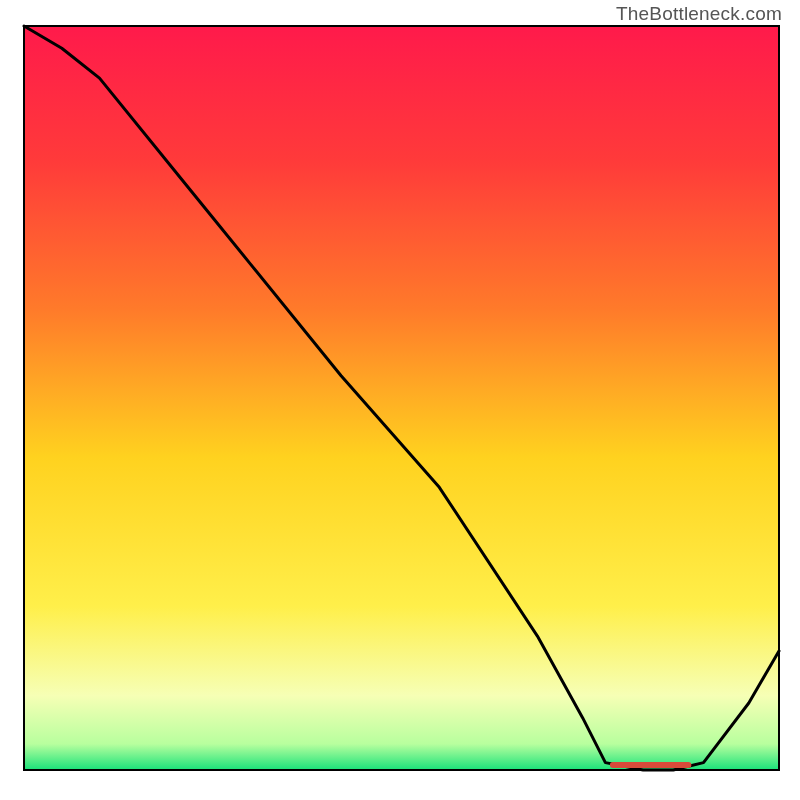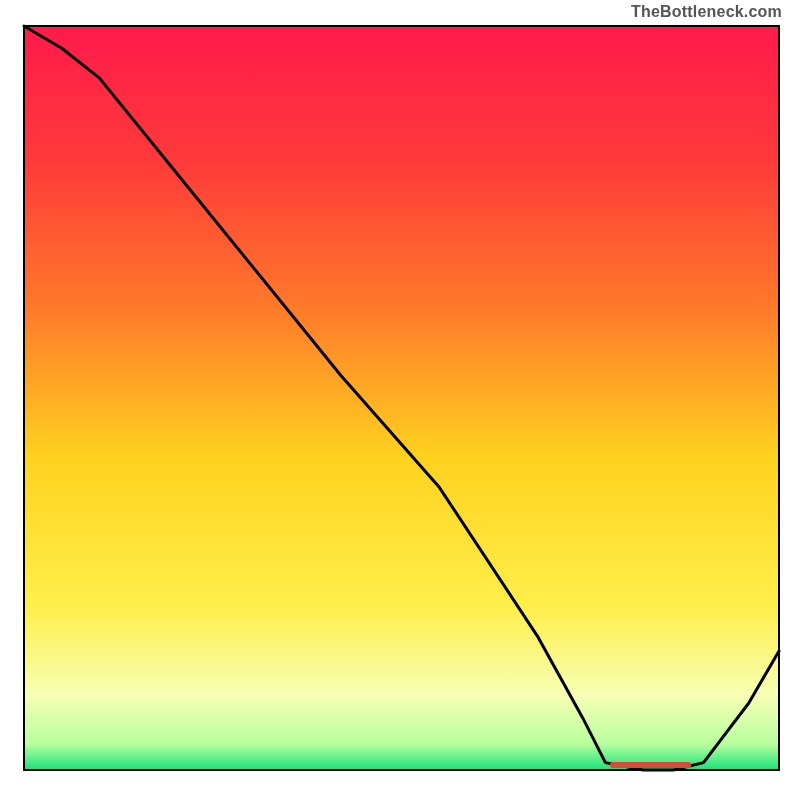--- a/index.html
+++ b/index.html
@@ -20,22 +20,22 @@
     display: block;
     position: absolute;
     top: 0;
     left: 0;
   }
   .watermark {
     position: absolute;
     top: 3px;
     right: 18px;
     color:#555;
-    font-size: 16px;
-    font-weight: 700;
+    font-size: 19px;
+    font-weight: 400;
     letter-spacing: 0.2px;
     user-select: none;
   }
 </style>
 </head>
 <body>
 
 <div class="canvas-wrap">
   <svg id="chart-svg" width="800" height="800" viewBox="0 0 800 800">
       <defs>

